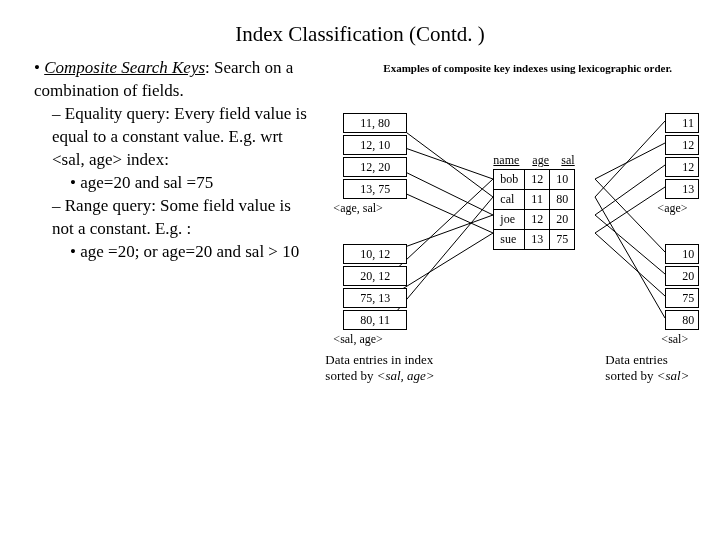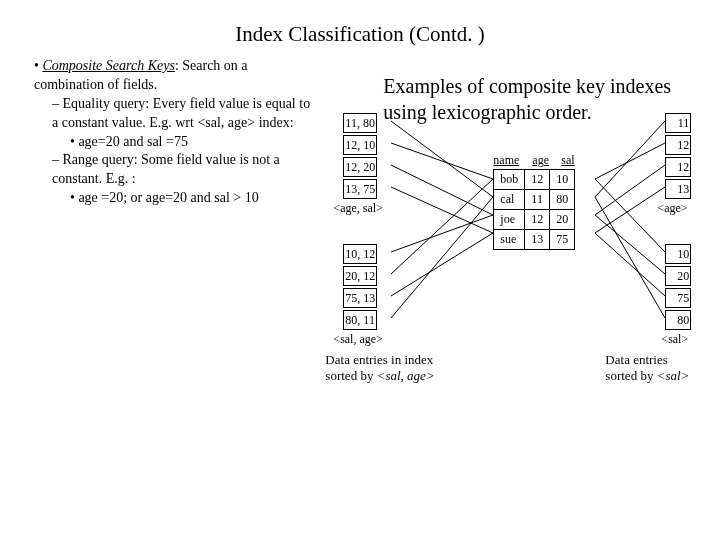--- a/index.html
+++ b/index.html
@@ -19,52 +19,53 @@
     font-size: 21px;
     padding-top: 22px;
     padding-bottom: 10px;
   }
   .content {
     display: flex;
     padding: 0 18px;
   }
   .left {
     width: 310px;
-    font-size: 14px;
+    font-size: 17px;
     line-height: 1.35;
     padding-right: 10px;
   }
   .left ul { margin: 0; padding-left: 16px; list-style: none; }
   .left li.bullet::before { content: "•  "; }
   .left li.dash { padding-left: 18px; }
   .left li.dash::before { content: "–  "; }
   .left li.dot { padding-left: 36px; }
   .left li.dot::before { content: "•  "; }
   .italic { font-style: italic; }
   .under { text-decoration: underline; }
 
   .right {
     position: relative;
     width: 380px;
     height: 420px;
   }
   .caption {
     position: absolute;
-    font-size: 20px;
+    font-size: 11px;
     line-height: 1.3;
     left: 58px;
-    top: 16px;
+    top: 4px;
     width: 300px;
+    font-weight: bold;
   }
   .cell {
     position: absolute;
     border: 1px solid #000;
     font-size: 12px;
     line-height: 1;
-    padding: 3px 1px;
+    padding: 3px 16px;
     background: #fff;
     white-space: nowrap;
   }
   .label {
     position: absolute;
     font-size: 12px;
     white-space: nowrap;
   }
   .tbl {
     position: absolute;

